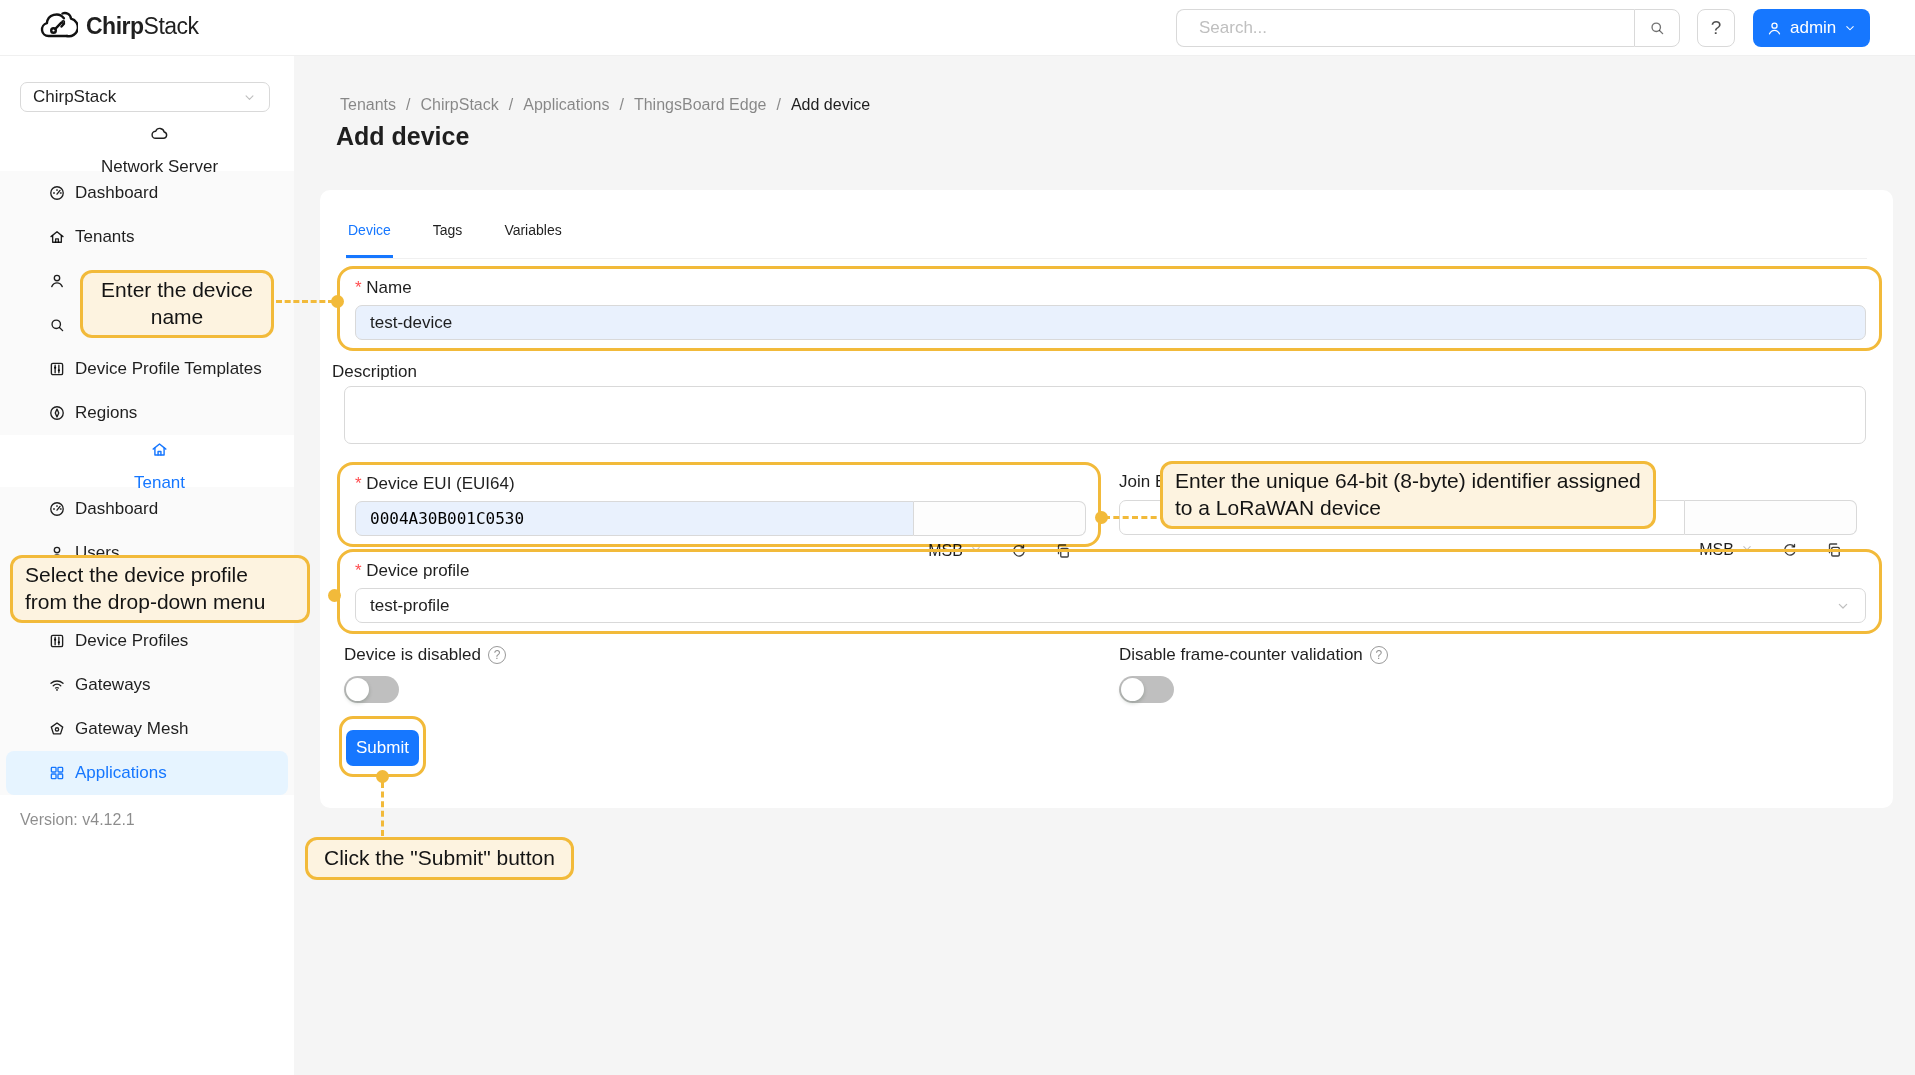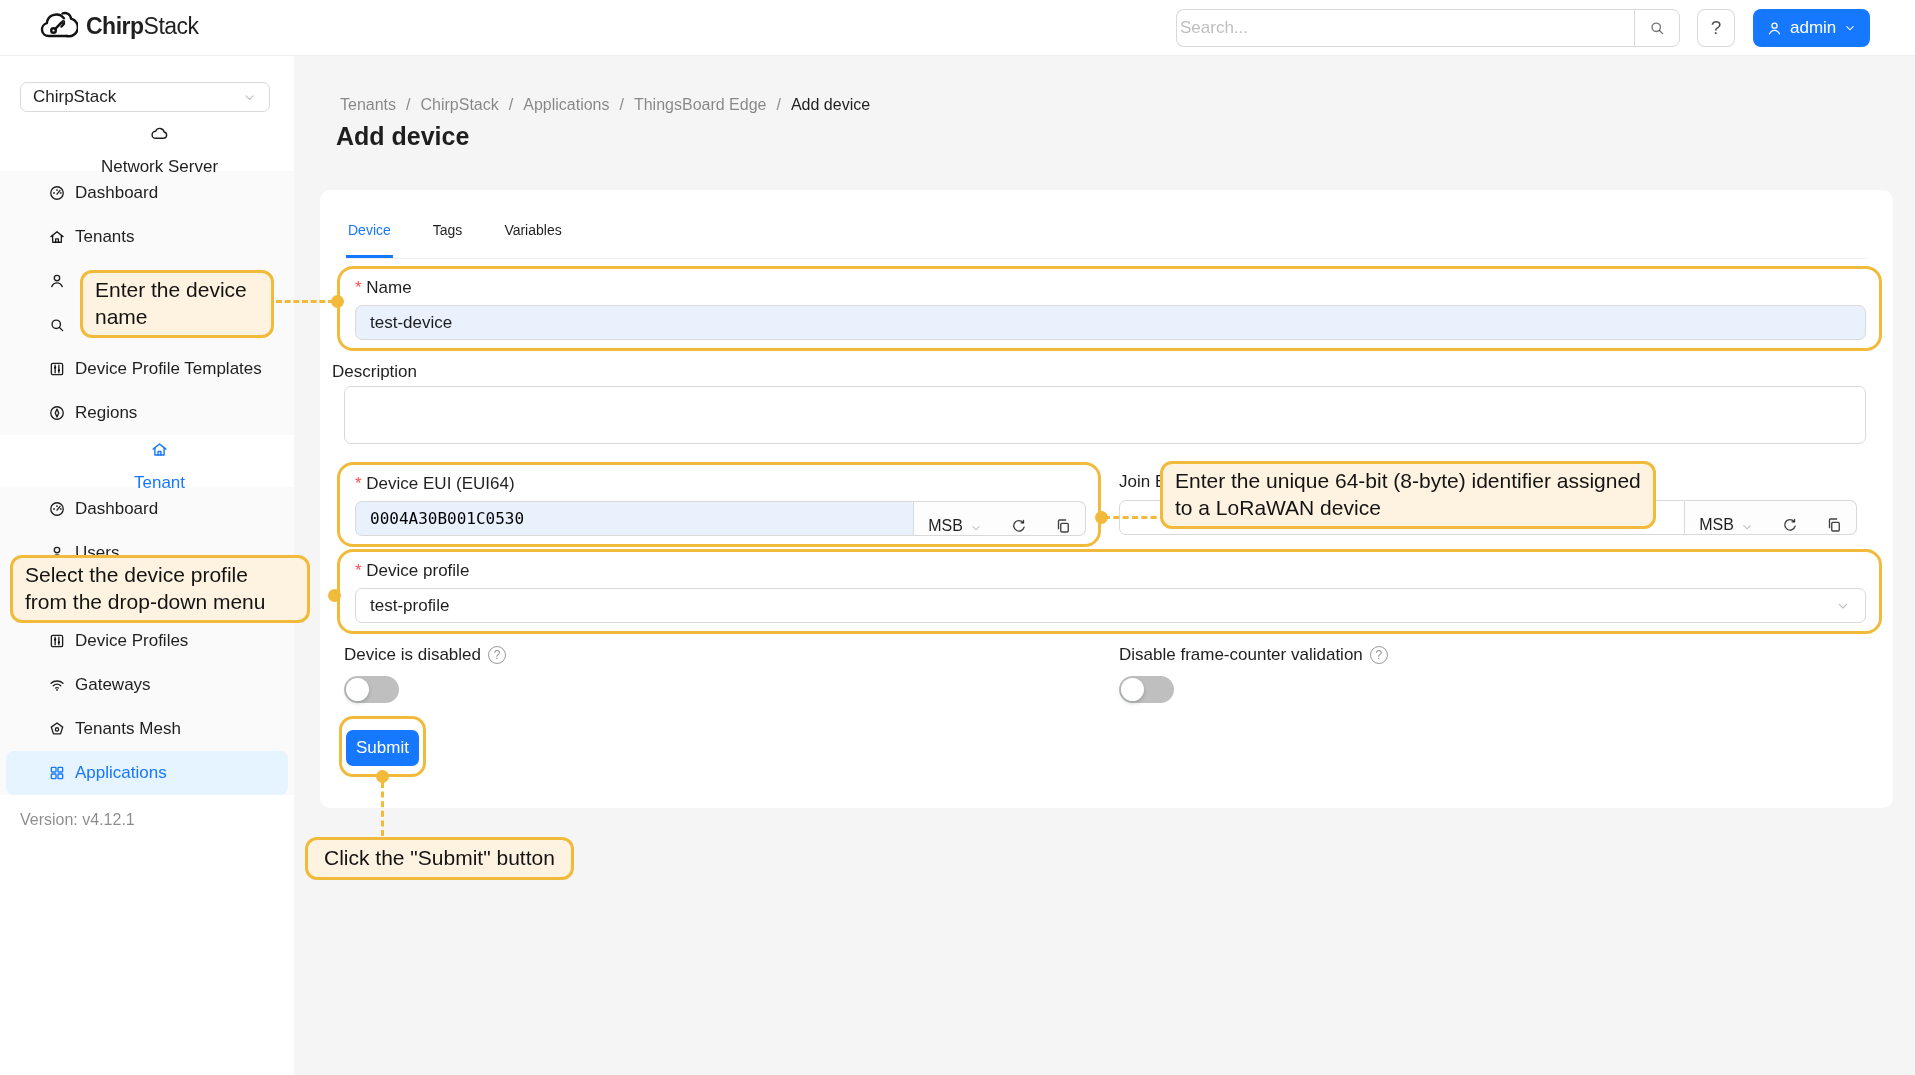--- a/index.html
+++ b/index.html
@@ -12,21 +12,21 @@
   .app { position:relative; width:1915px; height:1075px; background:#f5f5f5; overflow:hidden; }
 
   
   .header { position:absolute; left:0; top:0; width:1915px; height:56px; background:#fff; border-bottom:1px solid #f0f0f0; z-index:10; }
   .logo { position:absolute; left:38px; top:10px; display:flex; align-items:center; gap:8px; }
   .logo svg { width:40px; height:32px; }
   .brand { font-size:23px; letter-spacing:-0.5px; }
   .brand b { font-weight:700; }
   .brand span { font-weight:400; }
   .search-group { position:absolute; left:1176px; top:9px; display:flex; height:38px; }
-  .search-input { width:458px; height:38px; border:1px solid #d9d9d9; border-right:none; border-radius:8px 0 0 8px; padding:0 3px; font-size:17px; color:rgba(0,0,0,0.88); outline:none; background:#fff; font-family:inherit; }
+  .search-input { width:458px; height:38px; border:1px solid #d9d9d9; border-right:none; border-radius:8px 0 0 8px; padding:0 22px; font-size:17px; color:rgba(0,0,0,0.88); outline:none; background:#fff; font-family:inherit; }
   .search-input::placeholder { color:#bfbfbf; }
   .search-btn { width:46px; height:38px; border:1px solid #d9d9d9; border-radius:0 8px 8px 0; background:#fff; display:flex; align-items:center; justify-content:center; color:rgba(0,0,0,0.55); cursor:pointer; }
   .help-btn { position:absolute; left:1697px; top:9px; width:38px; height:38px; border:1px solid #d9d9d9; border-radius:8px; background:#fff; display:flex; align-items:center; justify-content:center; font-size:19px; color:rgba(0,0,0,0.7); cursor:pointer; }
   .admin-btn { position:absolute; left:1753px; top:9px; height:38px; padding:0 13px; background:#1677ff; border:none; border-radius:8px; color:#fff; display:flex; align-items:center; gap:7px; font-size:17px; cursor:pointer; }
   .admin-btn .ic svg { width:17px; height:17px; }
   .admin-btn .chev svg { width:14px; height:14px; }
 
   
   .sidebar { position:absolute; left:0; top:56px; width:294px; height:1019px; background:#fff; z-index:5; }
   .org-select { position:absolute; left:20px; top:26px; width:250px; height:30px; border:1px solid #d9d9d9; border-radius:7px; background:#fff; display:flex; align-items:center; padding:0 12px; font-size:17px; cursor:pointer; }
@@ -70,21 +70,21 @@
   .name-input { position:absolute; left:15px; top:36px; width:1511px; height:35px; }
 
   .desc-label { position:absolute; left:12px; top:172px; }
   .desc-area { position:absolute; left:24px; top:196px; width:1522px; height:58px; border:1px solid #d9d9d9; border-radius:7px; resize:none; outline:none; font-family:inherit; font-size:17px; padding:8px 14px; }
 
   .eui-callout { left:17px; top:272px; width:764px; height:85px; }
   .eui-label { position:absolute; left:15px; top:9px; }
   .eui-group { position:absolute; left:15px; top:36px; height:35px; display:flex; }
   .eui-input { width:559px; height:35px; border:1px solid #d9d9d9; border-radius:7px 0 0 7px; font-family:"DejaVu Sans Mono","Liberation Mono",monospace; font-size:16px; padding:0 14px; outline:none; }
   .addon { display:flex; height:35px; border:1px solid #d9d9d9; border-left:none; border-radius:0 7px 7px 0; background:#fdfdfd; }
-  .addon .cell { display:flex; align-items:flex-end; justify-content:center; color:rgba(0,0,0,0.75); cursor:pointer; }
+  .addon .cell { display:flex; align-items:flex-start; justify-content:center; color:rgba(0,0,0,0.75); cursor:pointer;margin-top:40px; }
   .addon .msb { width:84px; gap:6px; font-size:16px; color:rgba(0,0,0,0.88); border-left:1px solid #d9d9d9; margin-left:-1px; }
   .addon .msb .chev { color:#bfbfbf; display:flex; }
   .addon .msb .chev svg { width:14px; height:14px; }
   .addon .ibtn { width:44px; }
   .addon .ibtn svg { width:18px; height:18px; }
 
   .join-label { position:absolute; left:799px; top:282px; }
   .join-group { position:absolute; left:799px; top:310px; height:35px; display:flex; }
   .join-input { width:566px; height:35px; border:1px solid #d9d9d9; border-radius:7px 0 0 7px; font-family:"DejaVu Sans Mono","Liberation Mono",monospace; font-size:16px; padding:0 14px; outline:none; background:#fff; }
 
@@ -97,21 +97,21 @@
   .toggle-label { position:absolute; display:flex; align-items:center; gap:7px; font-size:17px; }
   .qicon { width:18px; height:18px; border:1.4px solid rgba(0,0,0,0.4); border-radius:50%; display:inline-flex; align-items:center; justify-content:center; font-size:12px; color:rgba(0,0,0,0.45); }
   .switch { position:absolute; width:55px; height:27px; border-radius:27px; background:rgba(0,0,0,0.25); cursor:pointer; }
   .switch .knob { position:absolute; left:2px; top:2px; width:23px; height:23px; border-radius:50%; background:#fff; box-shadow:0 2px 4px rgba(0,35,11,0.2); }
 
   .submit-callout { left:19px; top:526px; width:87px; height:61px; border-radius:14px; }
   .submit-btn { position:absolute; left:4px; top:11px; width:73px; height:36px; background:#1677ff; color:#fff; border:none; border-radius:7px; font-size:17px; font-family:inherit; cursor:pointer; }
 
   
   .tip { position:absolute; background:#fdf3e0; border:3px solid #f2ba3a; border-radius:12px; padding:4px 12px; font-size:21px; line-height:1.28; color:#141414; z-index:50; }
-  .tip-name { left:80px; top:270px; width:194px; }
+  .tip-name { left:80px; top:270px; width:194px;text-align:center; }
   .tip-eui { left:1160px; top:461px; width:496px; }
   .tip-profile { left:10px; top:555px; width:300px; }
   .tip-submit { left:305px; top:837px; white-space:nowrap; padding:5px 16px; }
   .hline { position:absolute; border-top:3px dashed #f2ba3a; z-index:40; }
   .vline { position:absolute; border-left:3px dashed #f2ba3a; z-index:40; }
   .dot { position:absolute; width:13px; height:13px; border-radius:50%; background:#f2ba3a; z-index:45; }
 </style>
 </head>
 <body>
 
@@ -289,21 +289,21 @@
             </span>
             <span>Gateways</span>
           </div>
           <div class="nav-item">
             <span class="icon">
               <svg viewBox="0 0 24 24" width="18" height="18" fill="none" stroke="currentColor" stroke-width="1.8" stroke-linecap="round" stroke-linejoin="round">
                 <path d="M12 4l7.6 5.5-2.9 9h-9.4l-2.9-9z"></path>
                 <circle cx="12" cy="12.5" r="2.2"></circle>
               </svg>
             </span>
-            <span>Tenants Mesh</span>
+            <span>Gateway Mesh</span>
           </div>
           <div class="nav-item selected">
             <span class="icon">
               <svg viewBox="0 0 24 24" width="18" height="18" fill="none" stroke="currentColor" stroke-width="1.8" stroke-linecap="round" stroke-linejoin="round">
                 <rect x="4.5" y="4.5" width="6.2" height="6.2" rx="1"></rect>
                 <rect x="13.3" y="4.5" width="6.2" height="6.2" rx="1"></rect>
                 <rect x="4.5" y="13.3" width="6.2" height="6.2" rx="1"></rect>
                 <rect x="13.3" y="13.3" width="6.2" height="6.2" rx="1"></rect>
               </svg>
             </span>

